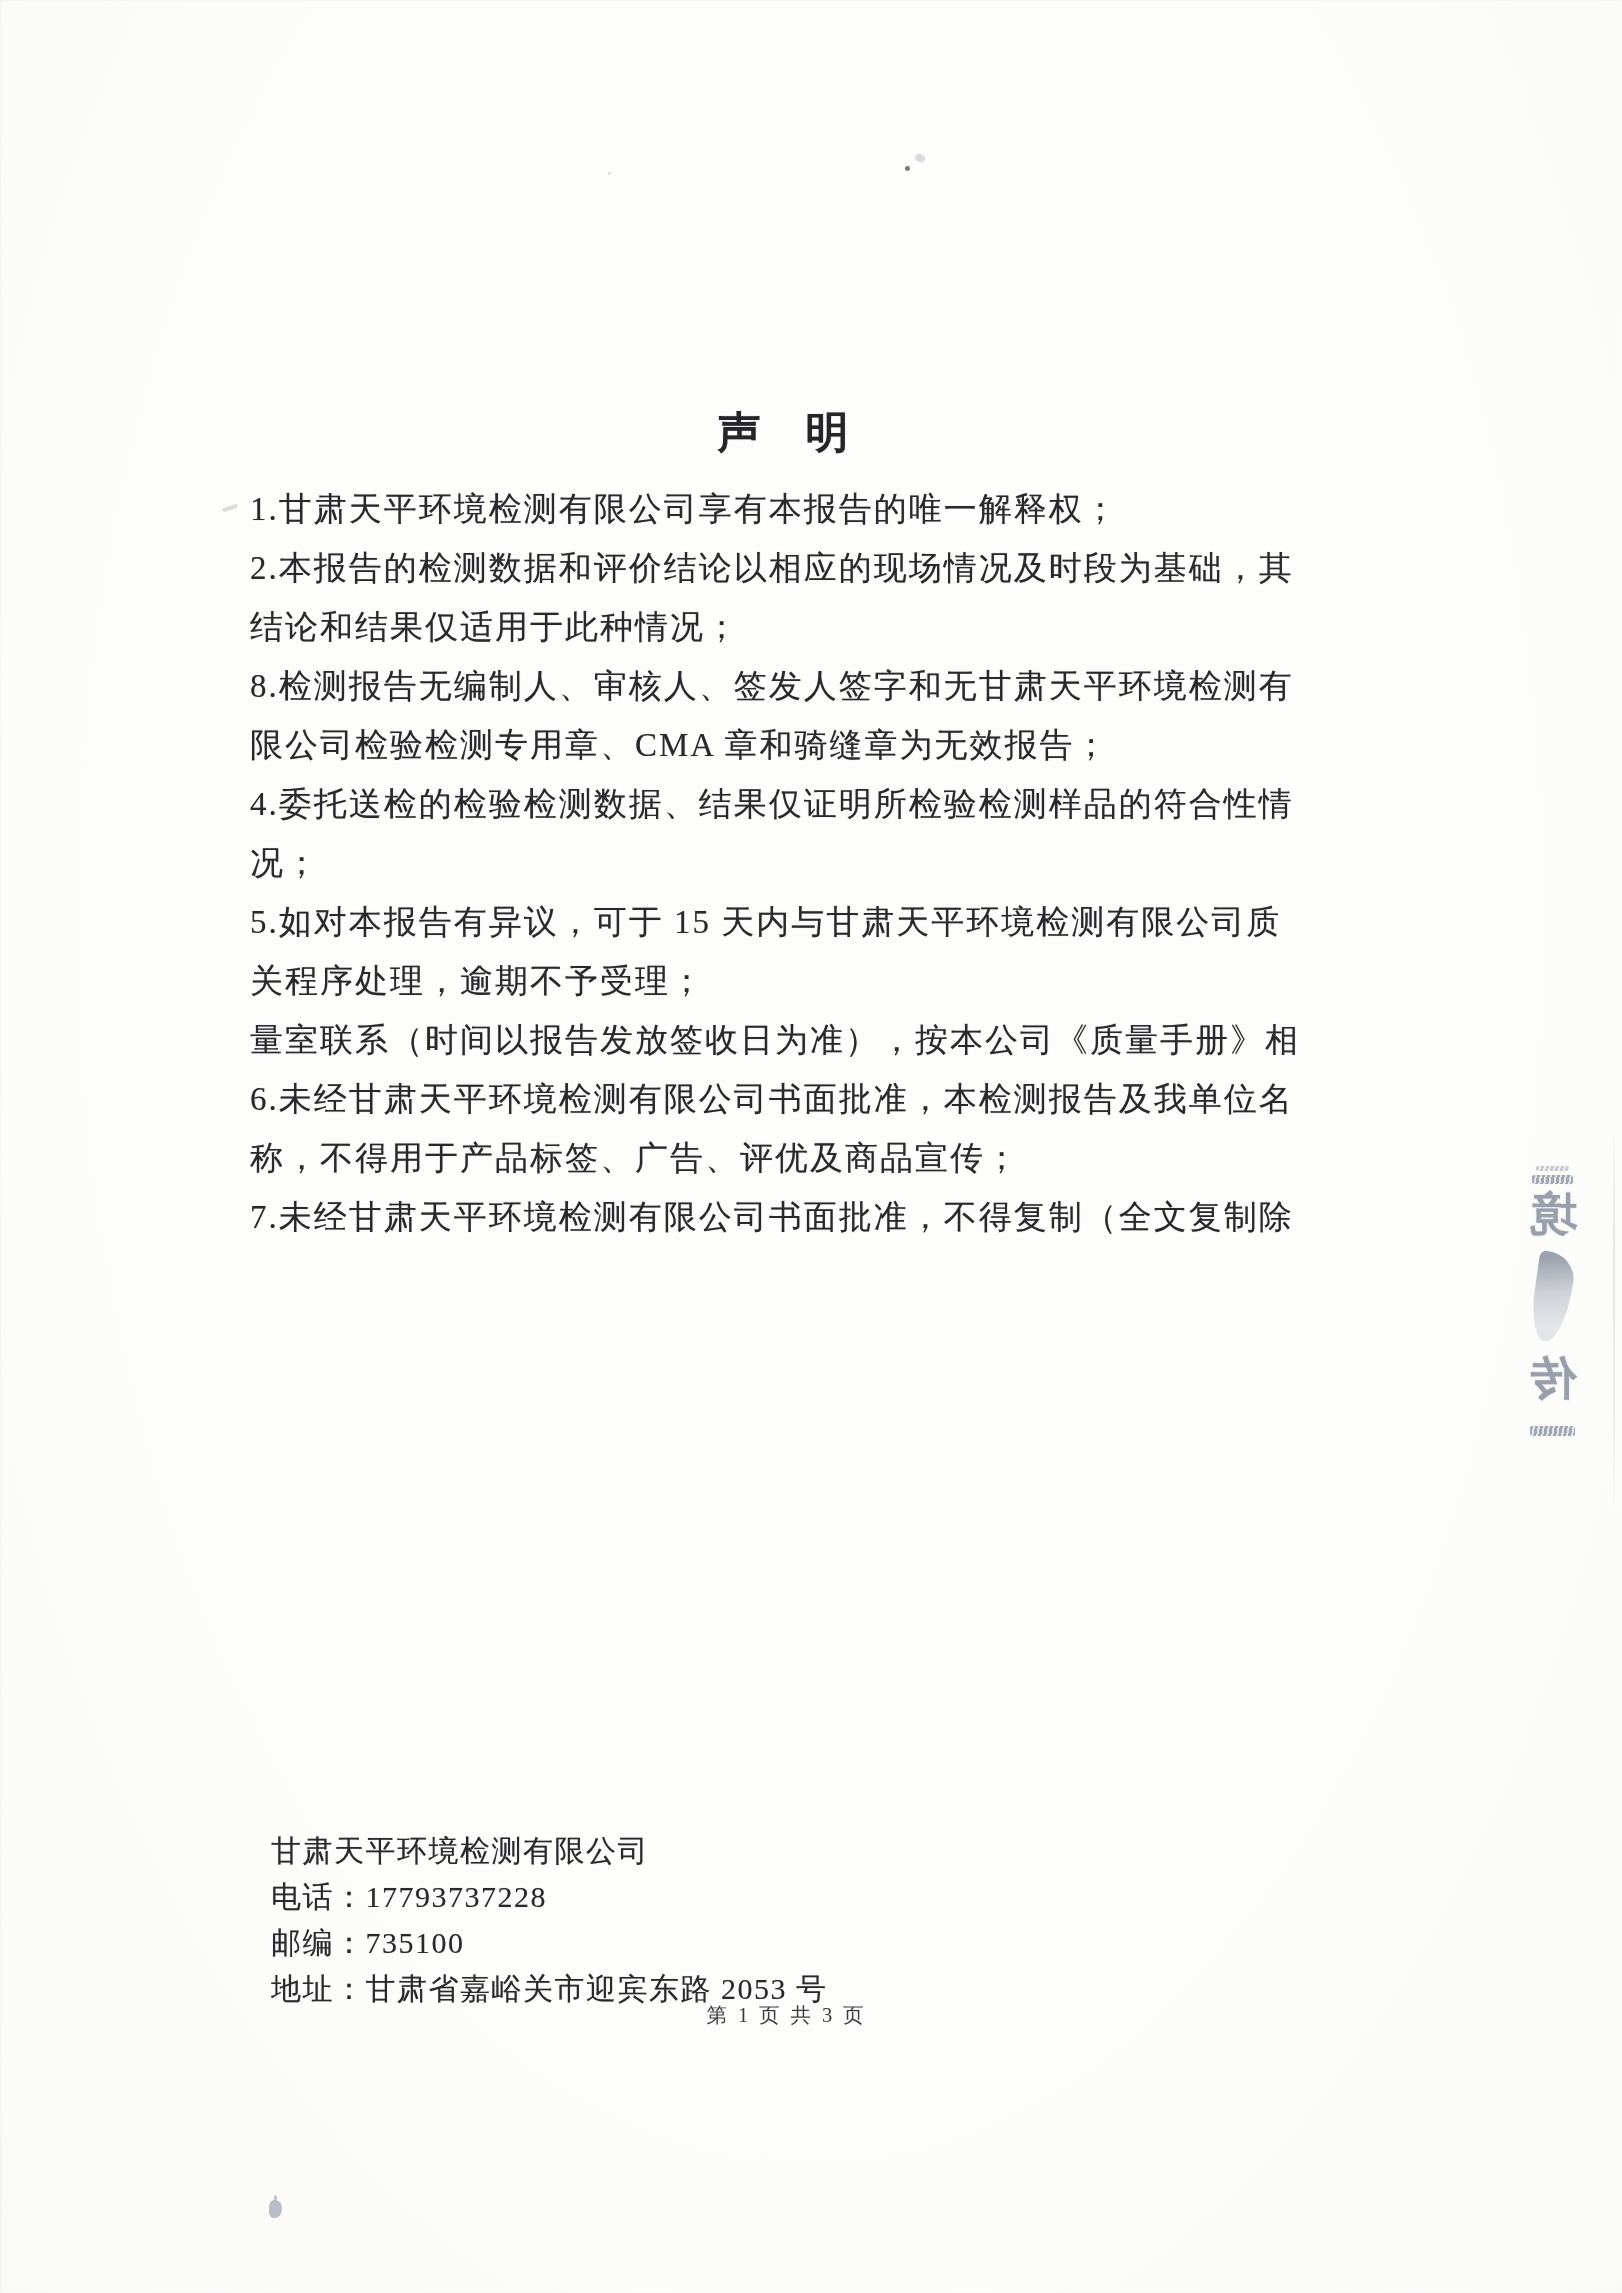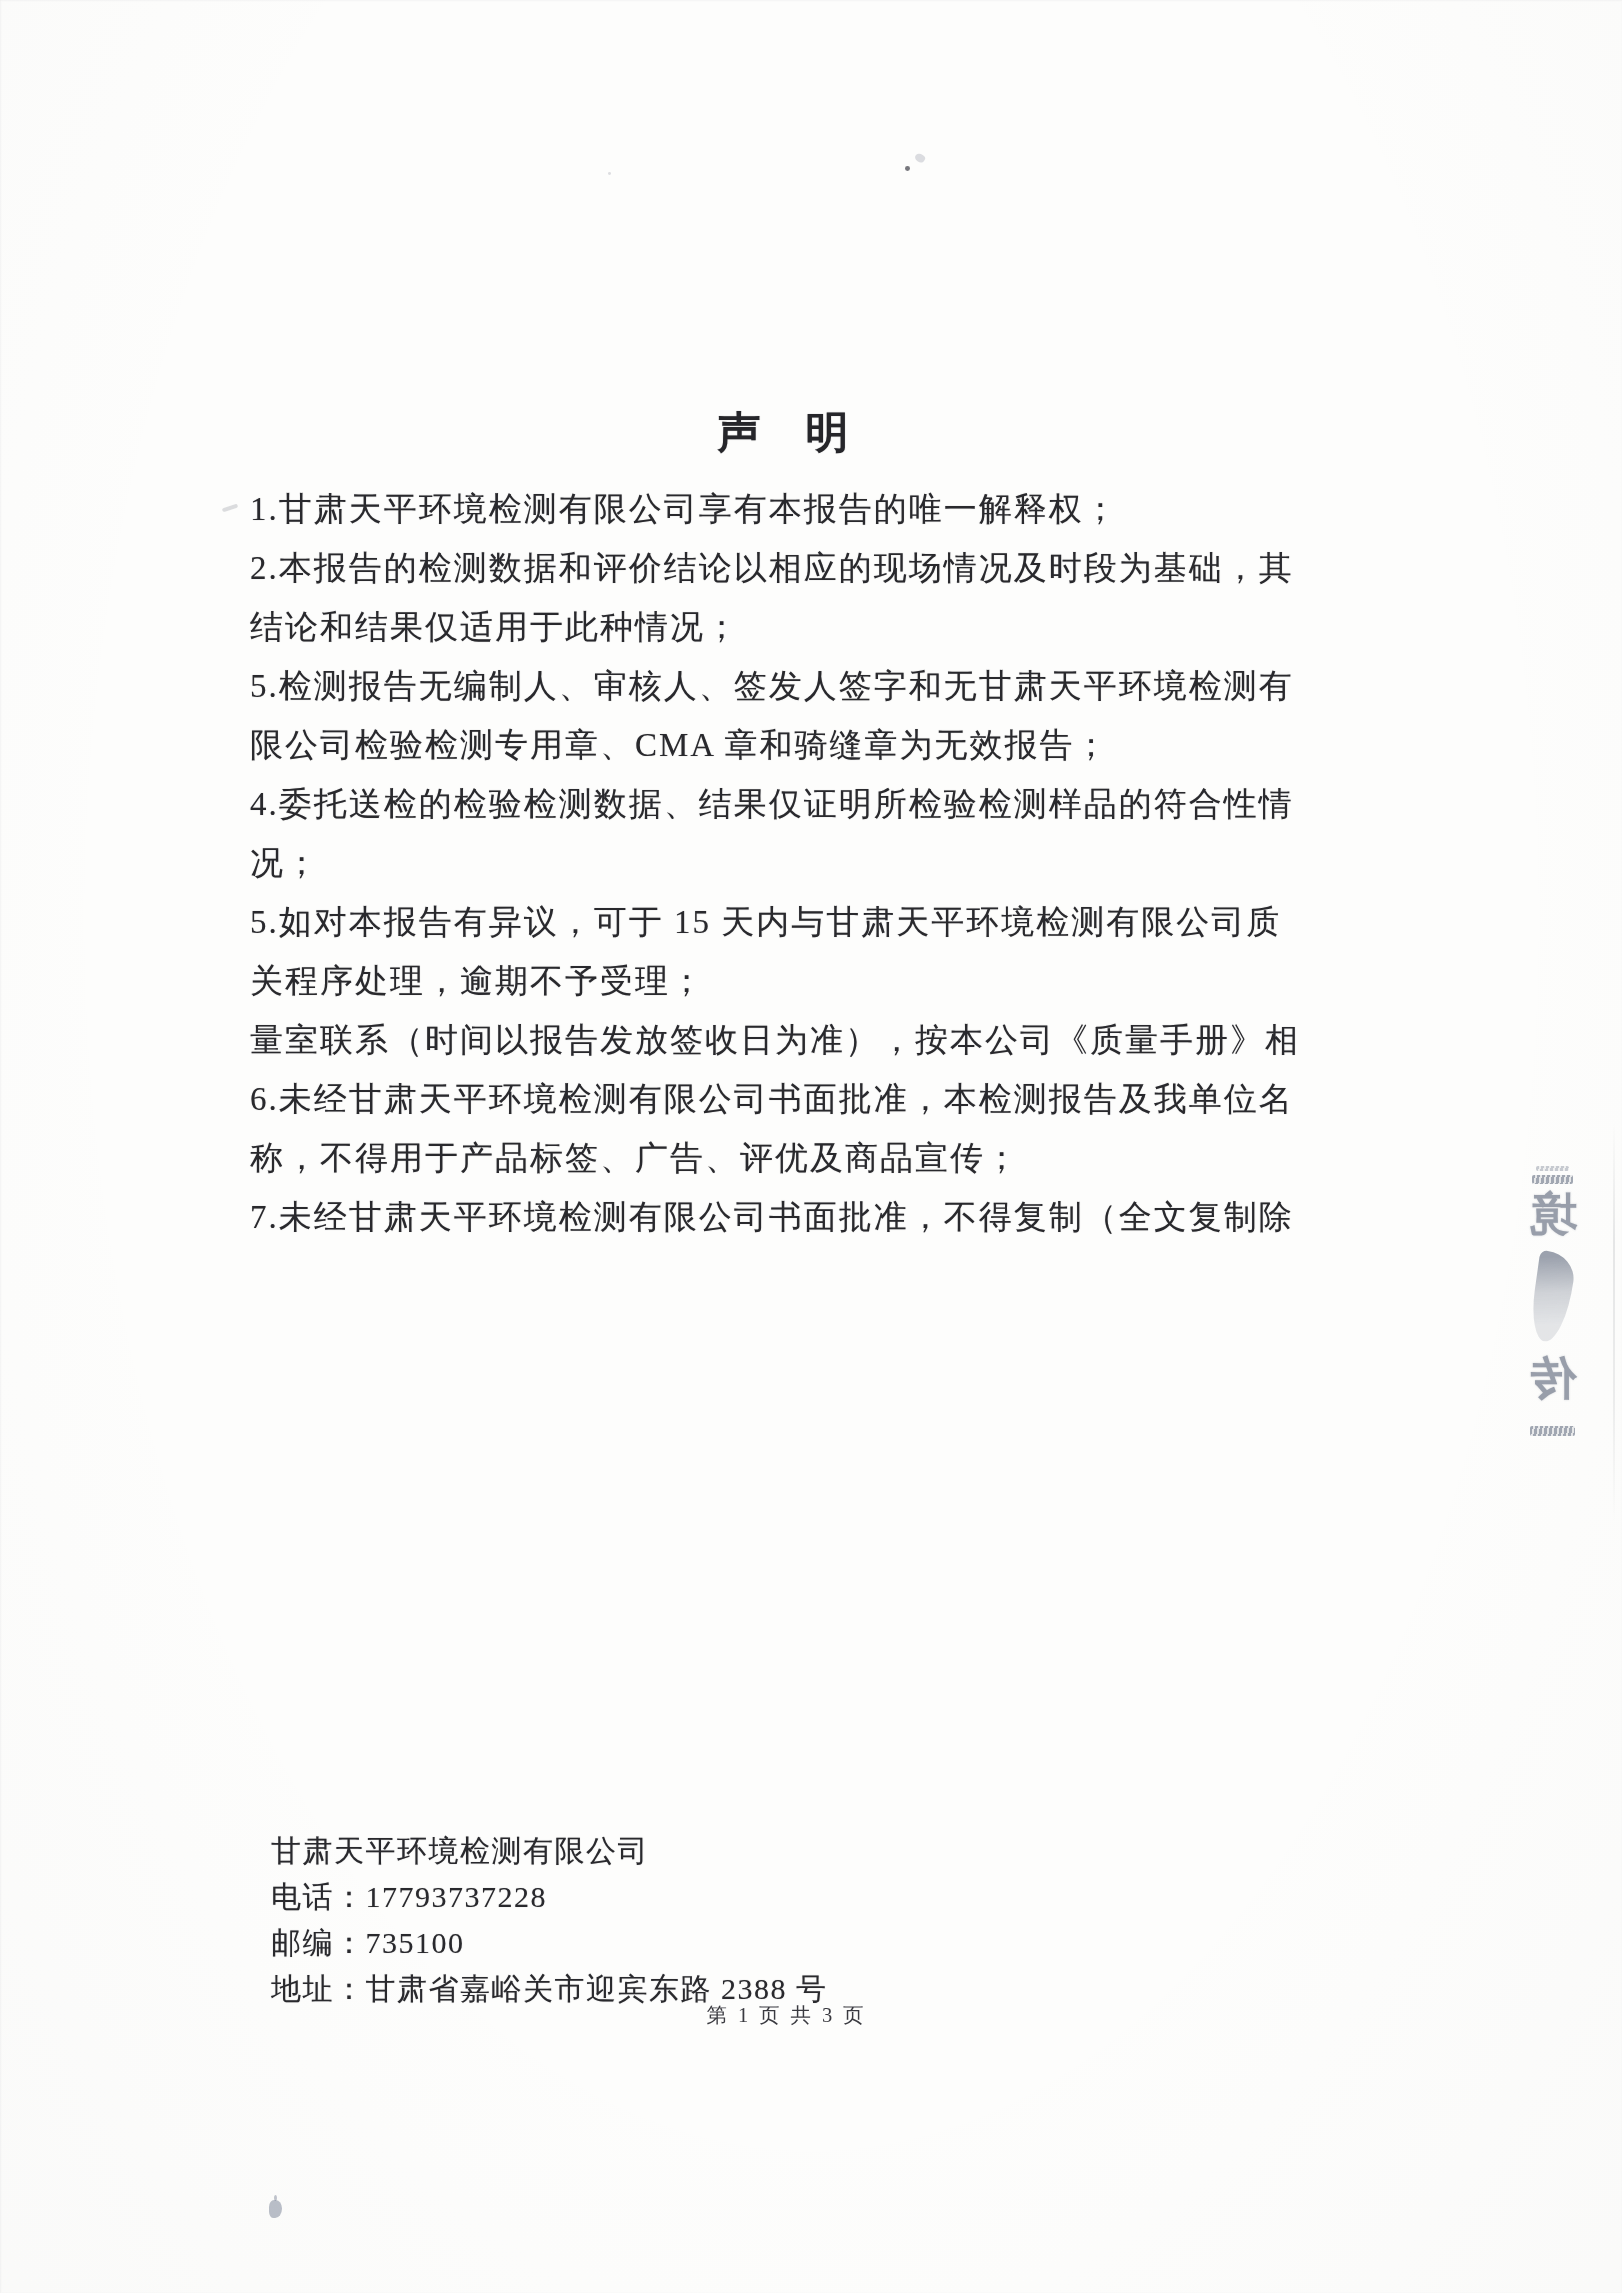--- a/index.html
+++ b/index.html
@@ -104,37 +104,37 @@
 <body>
 
 <div class="page">
 
   <div class="doc-title">声明</div>
 
   <div class="statement">
     <div class="stmt-line">1.甘肃天平环境检测有限公司享有本报告的唯一解释权；</div>
     <div class="stmt-line">2.本报告的检测数据和评价结论以相应的现场情况及时段为基础，其</div>
     <div class="stmt-line">结论和结果仅适用于此种情况；</div>
-    <div class="stmt-line">5.检测报告无编制人、审核人、签发人签字和无甘肃天平环境检测有</div>
+    <div class="stmt-line">8.检测报告无编制人、审核人、签发人签字和无甘肃天平环境检测有</div>
     <div class="stmt-line">限公司检验检测专用章、CMA 章和骑缝章为无效报告；</div>
     <div class="stmt-line">4.委托送检的检验检测数据、结果仅证明所检验检测样品的符合性情</div>
     <div class="stmt-line">况；</div>
     <div class="stmt-line">5.如对本报告有异议，可于 15 天内与甘肃天平环境检测有限公司质</div>
     <div class="stmt-line">关程序处理，逾期不予受理；</div>
     <div class="stmt-line">量室联系（时间以报告发放签收日为准），按本公司《质量手册》相</div>
     <div class="stmt-line">6.未经甘肃天平环境检测有限公司书面批准，本检测报告及我单位名</div>
     <div class="stmt-line">称，不得用于产品标签、广告、评优及商品宣传；</div>
     <div class="stmt-line">7.未经甘肃天平环境检测有限公司书面批准，不得复制（全文复制除</div>
   </div>
 
   <div class="contact">
     <div class="contact-line">甘肃天平环境检测有限公司</div>
     <div class="contact-line">电话：17793737228</div>
     <div class="contact-line">邮编：735100</div>
-    <div class="contact-line">地址：甘肃省嘉峪关市迎宾东路 2388 号</div>
+    <div class="contact-line">地址：甘肃省嘉峪关市迎宾东路 2053 号</div>
   </div>
 
   <div class="page-footer">第 1 页 共 3 页</div>
 
   <div class="stamp-fragment">
     <div class="stamp-bar b1"></div>
     <div class="stamp-bar b2"></div>
     <div class="stamp-char c1">境</div>
     <div class="stamp-blob"></div>
     <div class="stamp-char c2">传</div>

